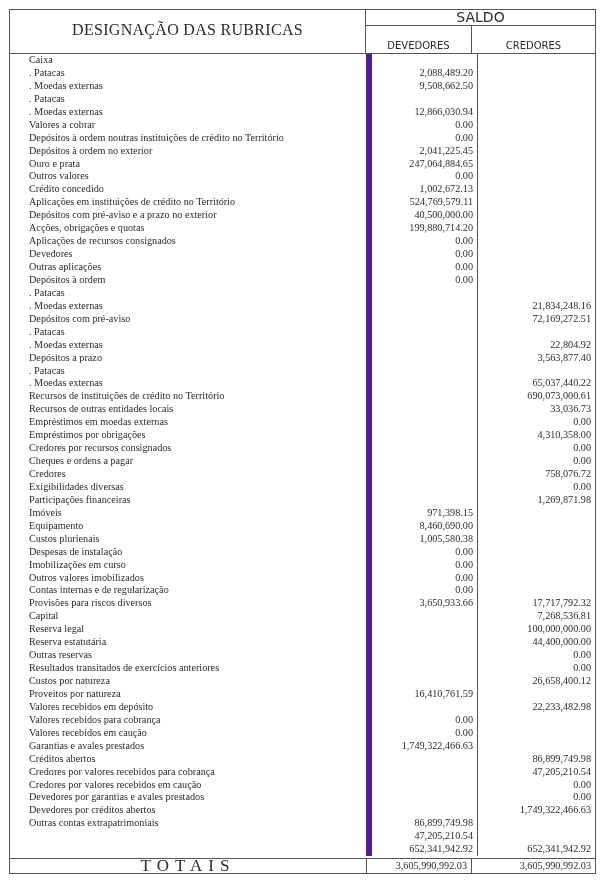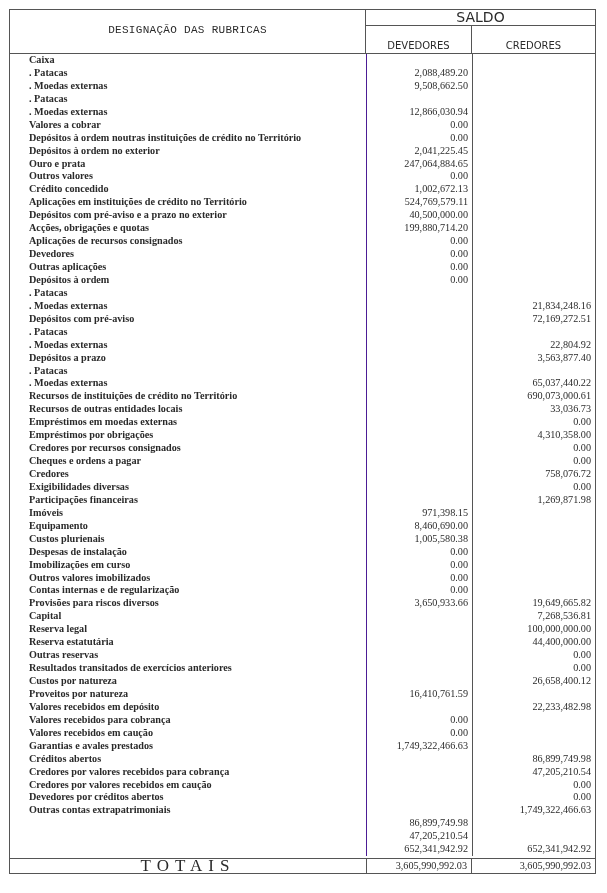--- a/index.html
+++ b/index.html
@@ -1,31 +1,31 @@
 <!DOCTYPE html>
 <html><head>
 <meta charset="utf-8">
 <style>
   html, body { margin:0; padding:0; background:#ffffff; }
   body { width:607px; height:893px; position:relative; overflow:hidden;
          font-family:"Liberation Serif", "DejaVu Serif", serif; color:#2a2a2a; }
   .tbl { position:absolute; left:9px; top:9px; width:585px; border:1px solid #555; }
   .hdr { display:flex; height:43px; border-bottom:1px solid #555; }
   .hdr-desig { width:356px; border-right:1px solid #555; display:flex; align-items:center; justify-content:center;
-               font-family:Liberation Mono, monospace; font-size:11px; letter-spacing:0.3px; padding-bottom:4px; box-sizing:border-box; }
+               font-family:Liberation Serif, serif; font-size:16px; letter-spacing:0.3px; padding-bottom:4px; box-sizing:border-box; }
   .hdr-saldo { flex:1; display:flex; flex-direction:column; }
   .hdr-saldo-title { height:15px; border-bottom:1px solid #555; text-align:center;
                      font-family:"DejaVu Sans", sans-serif; font-size:14px; line-height:14px; }
   .hdr-cols { flex:1; display:flex; }
   .hdr-col { display:flex; align-items:flex-end; justify-content:center; padding-bottom:2px;
              font-family:"DejaVu Sans", sans-serif; font-size:10px; }
   .hdr-col.dev { width:105px; border-right:1px solid #555; }
   .hdr-col.cred { flex:1; }
   .body { display:flex; }
-  .col-desig { width:356px; border-right:1px solid #4c1d95;font-weight:bold; }
+  .col-desig { width:356px; border-right:6px solid #4c1d95; }
   .col-dev { width:105px; border-right:1px solid #555; }
   .col-cred { flex:1; }
   .row { height:12.95px; font-size:10.2px; line-height:12.95px; white-space:nowrap; overflow:hidden; }
   .col-desig .row { padding-left:19px; }
   .col-desig .row.sub { padding-left:19px; }
   .col-dev .row, .col-cred .row { text-align:right; padding-right:4px; }
   .body-wrap { padding-top:0px; padding-bottom:2px; }
   .totals { display:flex; border-top:1px solid #555; height:14px; }
   .tot-label { width:356px; border-right:1px solid #555; text-align:center; font-size:17px; letter-spacing:6px; line-height:14px; }
   .tot-dev { width:105px; border-right:1px solid #555; text-align:right; padding-right:4px; box-sizing:border-box; font-size:10.2px; line-height:14px; }
@@ -97,20 +97,21 @@
         <div class="row">Resultados transitados de exercícios anteriores</div>
         <div class="row">Custos por natureza</div>
         <div class="row">Proveitos por natureza</div>
         <div class="row">Valores recebidos em depósito</div>
         <div class="row">Valores recebidos para cobrança</div>
         <div class="row">Valores recebidos em caução</div>
         <div class="row">Garantias e avales prestados</div>
         <div class="row">Créditos abertos</div>
         <div class="row">Credores por valores recebidos para cobrança</div>
         <div class="row">Credores por valores recebidos em caução</div>
+        <div class="row">Devedores por garantias e avales prestados</div>
         <div class="row">Devedores por créditos abertos</div>
         <div class="row">Outras contas extrapatrimoniais</div>
       </div>
     <div class="col-dev" id="col-dev">
         <div class="row"></div>
         <div class="row">2,088,489.20</div>
         <div class="row">9,508,662.50</div>
         <div class="row"></div>
         <div class="row">12,866,030.94</div>
         <div class="row">0.00</div>
@@ -207,21 +208,21 @@
         <div class="row">758,076.72</div>
         <div class="row">0.00</div>
         <div class="row">1,269,871.98</div>
         <div class="row"></div>
         <div class="row"></div>
         <div class="row"></div>
         <div class="row"></div>
         <div class="row"></div>
         <div class="row"></div>
         <div class="row"></div>
-        <div class="row">19,649,665.82</div>
+        <div class="row">17,717,792.32</div>
         <div class="row">7,268,536.81</div>
         <div class="row">100,000,000.00</div>
         <div class="row">44,400,000.00</div>
         <div class="row">0.00</div>
         <div class="row">0.00</div>
         <div class="row">26,658,400.12</div>
         <div class="row"></div>
         <div class="row">22,233,482.98</div>
         <div class="row"></div>
         <div class="row"></div>

